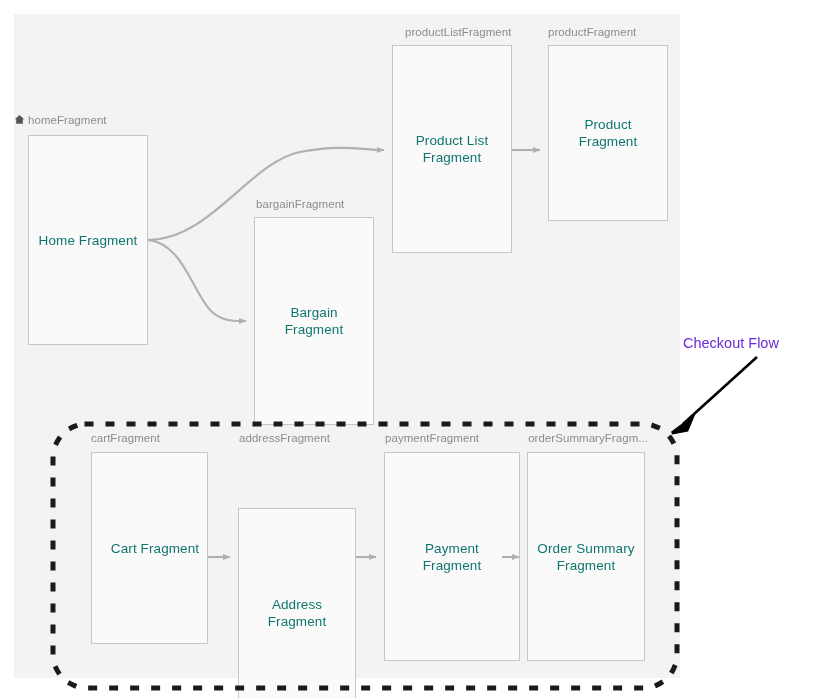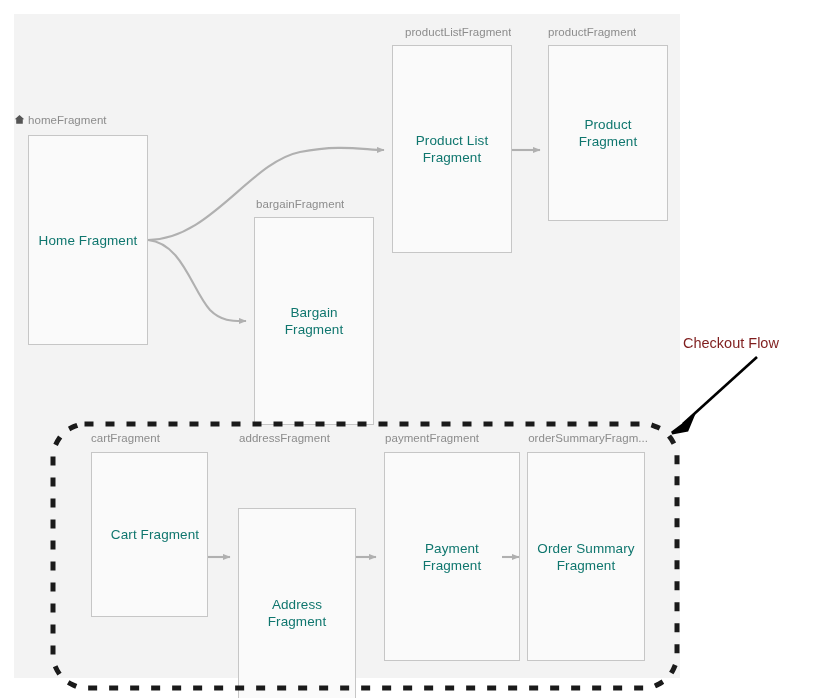--- a/index.html
+++ b/index.html
@@ -54,21 +54,21 @@
   svg.overlay {
     position: absolute;
     left: 0;
     top: 0;
     width: 817px;
     height: 698px;
     pointer-events: none;
   }
   .annot-label {
     position: absolute;
-    color: #7f1d1d;
+    color: #6d28d9;
     font-size: 14.5px;
     line-height: 18px;
     white-space: nowrap;
   }
 </style>
 </head>
 <body>
 
 <div id="canvas"></div>
 
@@ -87,21 +87,21 @@
 <div class="node-id" style="left:385px; top:432px;">paymentFragment</div>
 <div class="node-id" style="left:528px; top:432px; width:120px;text-align:right;">orderSummaryFragm...</div>
 
 <div class="node" style="left:28px; top:135px; width:120px; height:210px;">Home Fragment</div>
 <div class="node" style="left:254px; top:217px; width:120px; height:208px;">Bargain
 Fragment</div>
 <div class="node" style="left:392px; top:45px; width:120px; height:208px;">Product List
 Fragment</div>
 <div class="node" style="left:548px; top:45px; width:120px; height:176px;">Product
 Fragment</div>
-<div class="node" style="left:91px; top:452px; width:117px; height:165px;padding-left:11px;">Cart Fragment</div>
+<div class="node" style="left:91px; top:452px; width:117px; height:192px;padding-left:11px;">Cart Fragment</div>
 <div class="node" style="left:238px; top:476px; width:118px; height:209px;margin-top:32px;">Address
 Fragment</div>
 <div class="node" style="left:384px; top:452px; width:136px; height:209px;">Payment
 Fragment</div>
 <div class="node" style="left:527px; top:452px; width:118px; height:209px;">Order Summary
 Fragment</div>
 
 <svg class="overlay">
   <defs>
     <marker id="arrowGray" markerWidth="9" markerHeight="9" refX="7.4" refY="3.2" orient="auto" markerUnits="userSpaceOnUse">

